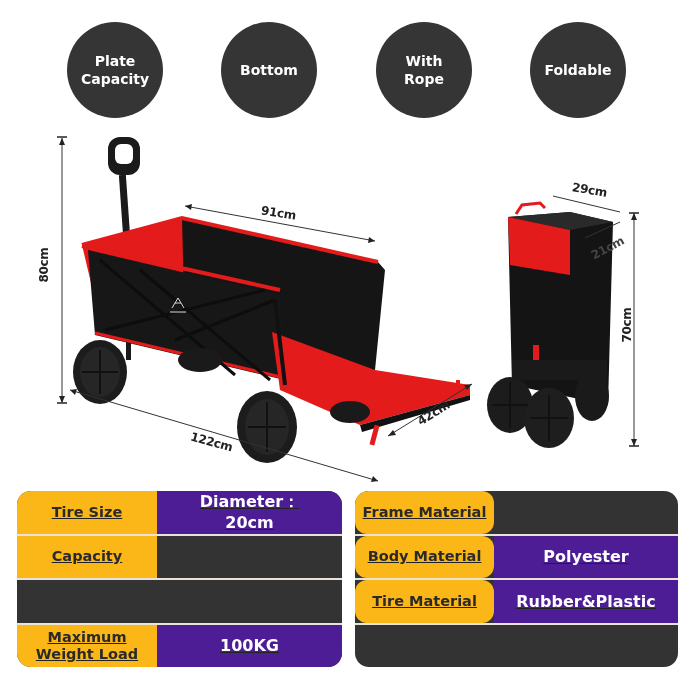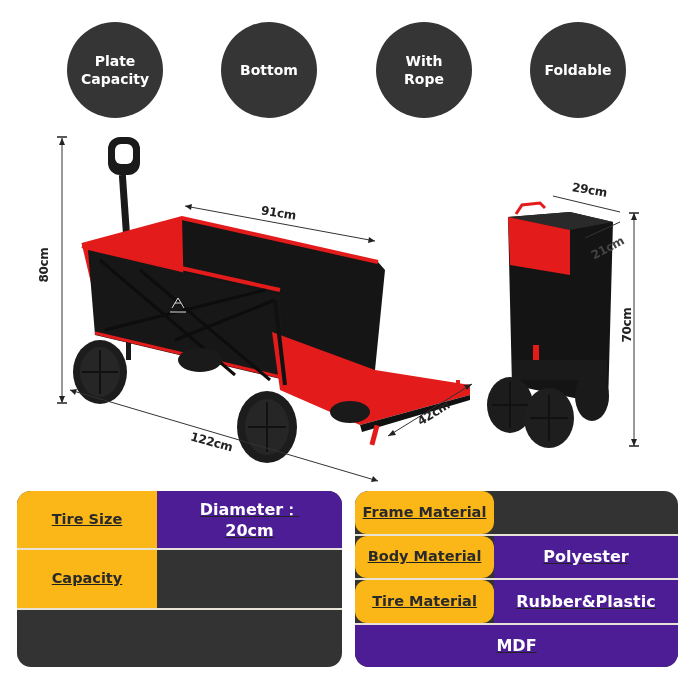--- a/index.html
+++ b/index.html
@@ -185,30 +185,33 @@
 <div class="spec-table" id="table-left">
   <div class="spec-row">
     <div class="spec-label">Tire Size</div>
     <div class="spec-value">Diameter：20cm</div>
   </div>
   <div class="spec-row">
     <div class="spec-label">Capacity</div>
   </div>
   <div class="spec-row">
   </div>
+  <div class="spec-row">
+    <div class="spec-label">Maximum Weight Load</div>
+    <div class="spec-value">100KG</div>
+  </div>
 </div>
 
 <div class="spec-table" id="table-right">
   <div class="spec-row">
     <div class="spec-label">Frame Material</div>
   </div>
   <div class="spec-row">
     <div class="spec-label">Body Material</div>
     <div class="spec-value">Polyester</div>
   </div>
   <div class="spec-row">
     <div class="spec-label">Tire Material</div>
     <div class="spec-value">Rubber&amp;Plastic</div>
   </div>
   <div class="spec-row">
-    <div class="spec-value">MDF</div>
   </div>
 </div>
 
 </body></html>

